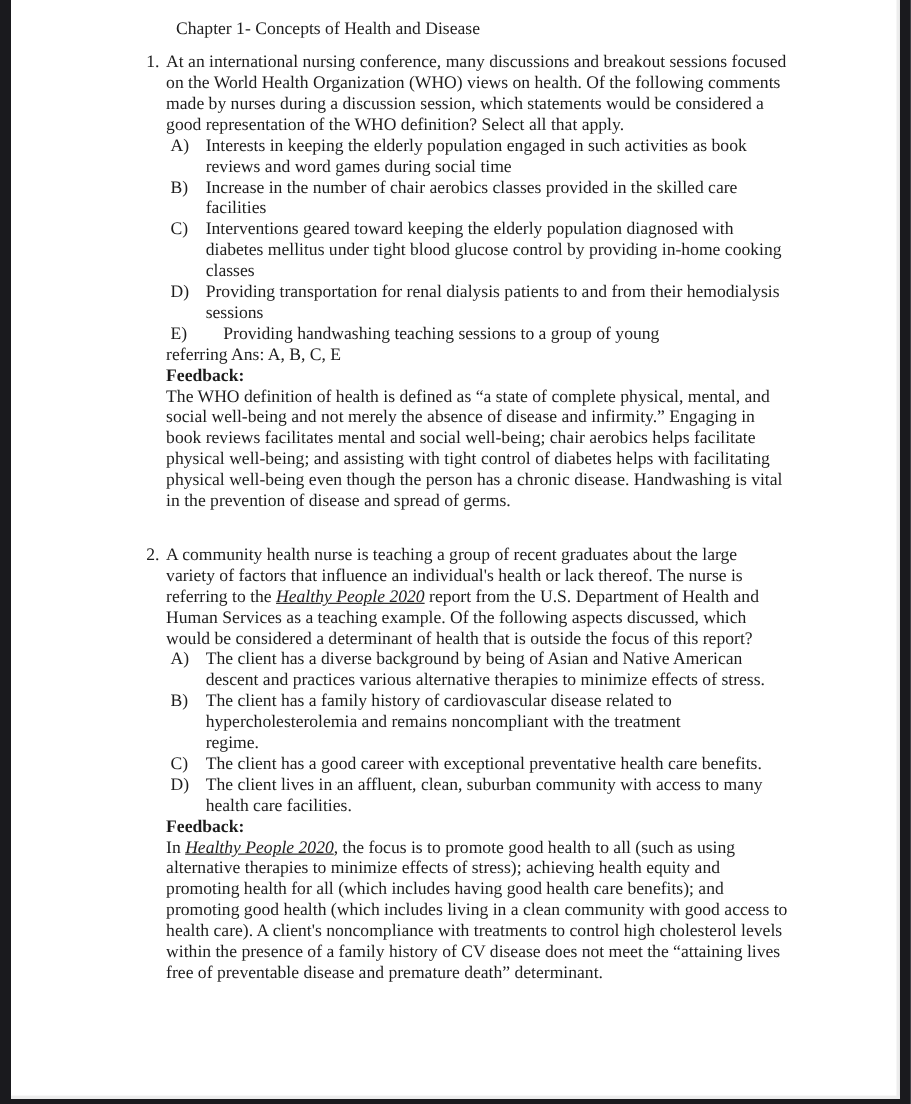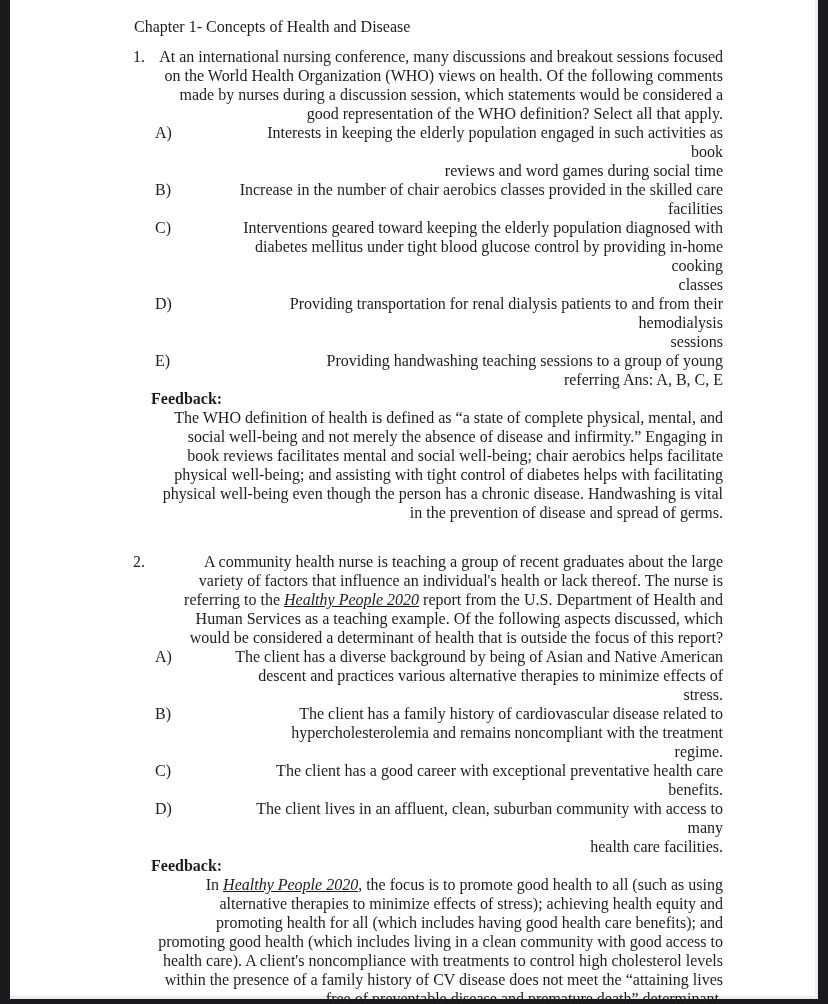--- a/index.html
+++ b/index.html
@@ -24,34 +24,34 @@
   .content {
     position: absolute;
     left: 123px;
     top: 17px;
     width: 600px;
     color: #1d1d1d;
     font-size: 16px;
     line-height: 19px;
   }
   .heading {
-    margin-left: 1px;
+    margin-left: 27px;
     margin-bottom: 11px;
     white-space: pre-wrap;
   }
   .question { display: flex; }
   .question.q2 { margin-top: 30px; }
   .qnum { width: 18px; flex: none; }
   .qbody { width: 572px; flex: none; }
-  .qtext, .otext, .fbtext, .ansline { white-space: pre-wrap; text-align: right; }
+  .qtext, .otext, .fbtext, .ansline { white-space: pre-wrap; }
   .options { margin-left: 4px; }
   .opt { display: flex; }
   .letter { width: 32px; flex: none; }
   .letter.wide { width: 48px; }
-  .otext { flex: 1; margin-left: 48px; }
+  .otext { flex: 1; }
   .fblabel { font-weight: bold; }
   i { font-style: italic; text-decoration: underline; }
 </style>
 </head>
 <body>
 
 <div class="page">
   <div class="content">
 
     <div class="heading">Chapter 1- Concepts of Health and Disease</div>

